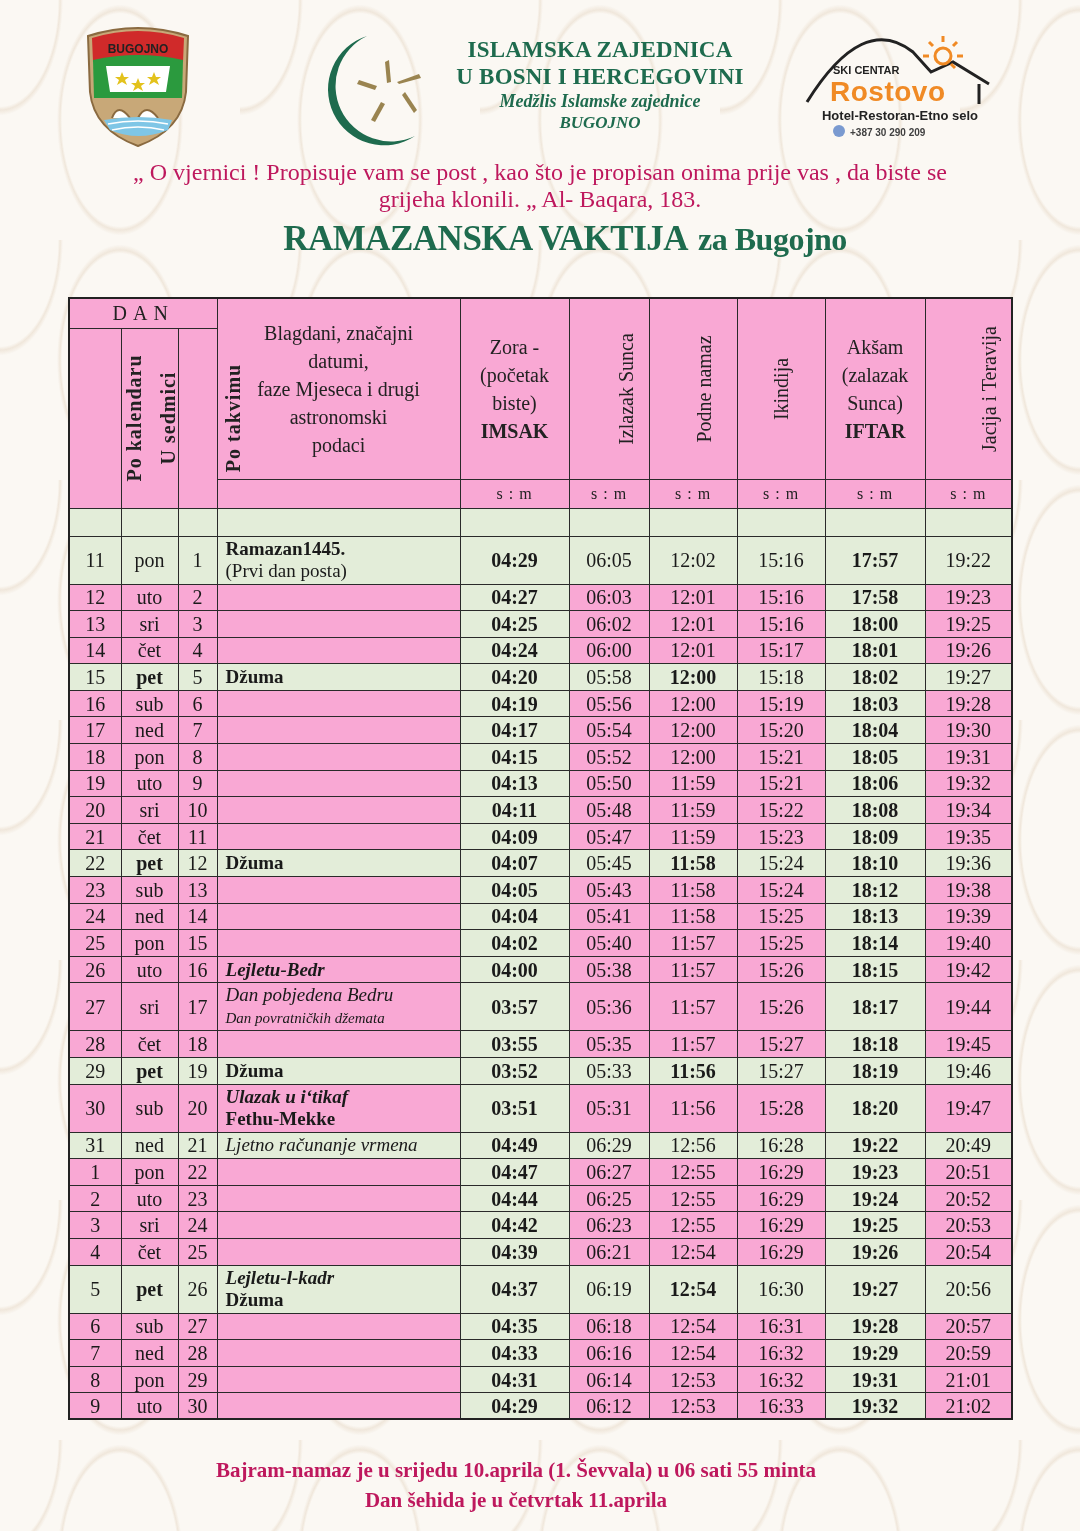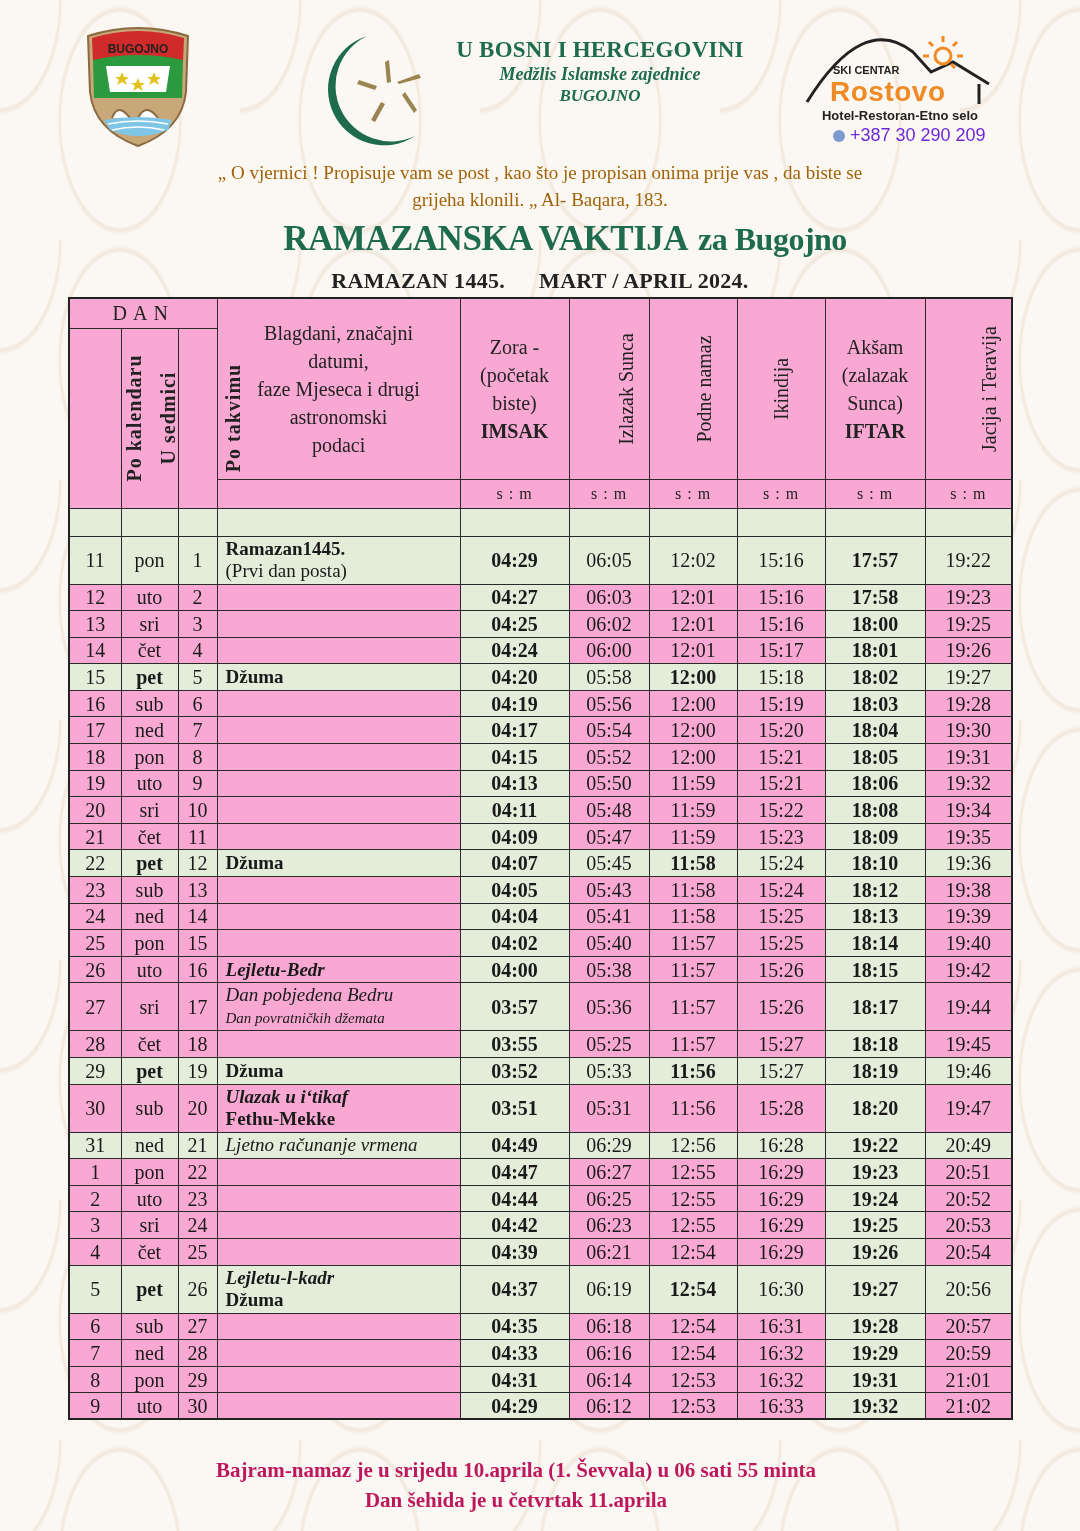--- a/index.html
+++ b/index.html
@@ -24,24 +24,24 @@
   .logo-left { position: absolute; left: 82px; top: 22px; width: 112px; height: 126px; }
   .logo-mid { position: absolute; left: 305px; top: 32px; width: 140px; height: 120px; }
   .org { position: absolute; left: 440px; top: 36px; width: 320px; text-align: center; color: #1e6b4e; }
   .org .l1, .org .l2 { font-weight: bold; font-size: 23px; line-height: 27px; letter-spacing: .2px; }
   .org .l3 { font-weight: bold; font-style: italic; font-size: 18px; line-height: 22px; color: #1e6b4e; }
   .org .l4 { font-weight: bold; font-style: italic; font-size: 17px; line-height: 22px; }
   .logo-right { position: absolute; left: 803px; top: 22px; width: 200px; height: 122px; }
   .ski-title { position: absolute; left: 833px; top: 64px; font-family: "Liberation Sans", sans-serif; font-weight: bold; font-size: 11px; color: #222; }
   .ski-name { position: absolute; left: 830px; top: 76px; font-family: "Liberation Sans", sans-serif; font-weight: bold; font-size: 28px; color: #f08a25; letter-spacing: .5px; }
   .ski-sub { position: absolute; left: 810px; top: 108px; width: 180px; text-align: center; font-family: "Liberation Sans", sans-serif; font-weight: bold; font-size: 13px; color: #222; }
-  .ski-phone { position: absolute; left: 833px; top: 125px; font-family: "Liberation Sans", sans-serif; font-weight: normal; font-size: 18px; color: #6d28d9; }
+  .ski-phone { position: absolute; left: 833px; top: 125px; font-family: "Liberation Sans", sans-serif; font-weight: bold; font-size: 10px; color: #404040; }
   .ski-phone .ph { display: inline-block; width: 12px; height: 12px; border-radius: 50%; background: #7a9ad0; margin-right: 5px; vertical-align: -1px; }
 
-  .quote { position: absolute; left: 120px; top: 159px; width: 840px; text-align: center; font-size: 19px; line-height: 27px; color: #a16207; }
+  .quote { position: absolute; left: 120px; top: 159px; width: 840px; text-align: center; font-size: 24px; line-height: 27px; color: #be185d; }
   .title { position: absolute; left: 0; top: 219px; width: 1130px; text-align: center; color: #1e6b4e; font-weight: bold; font-size: 35px; letter-spacing: -.5px; }
   .title .sub { font-size: 32px; margin-left: 10px; }
   .subtitle { position: absolute; left: 0; top: 268px; width: 1080px; text-align: center; font-weight: bold; font-size: 22px; color: #222; letter-spacing: .3px; }
   .subtitle span + span { margin-left: 34px; }
 
   
   table.vaktija {
     position: absolute; left: 68px; top: 297px; width: 943px;
     border-collapse: collapse; table-layout: fixed; background: #f9a8d4;
     border: 2.5px solid #222;
@@ -96,20 +96,21 @@
     <g fill="#9a8450">
       <path d="M80 30 l4 -2 l2 22 l-4 1 Z"></path>
       <path d="M92 50 l22 -8 l2 4 l-22 6 Z"></path>
       <path d="M100 60 l12 18 l-3 3 l-12 -18 Z"></path>
       <path d="M80 72 l-10 18 l-4 -2 l10 -18 Z"></path>
       <path d="M70 58 l-18 -6 l2 -4 l18 6 Z"></path>
     </g>
   </svg>
 
   <div class="org">
+    <div class="l1">ISLAMSKA ZAJEDNICA</div>
     <div class="l2">U BOSNI I HERCEGOVINI</div>
     <div class="l3">Medžlis Islamske zajednice</div>
     <div class="l4">BUGOJNO</div>
   </div>
 
   <svg class="logo-right" viewBox="0 0 200 122">
     <path d="M4 80 Q60 -10 110 30 L128 50 L150 40 L186 62" fill="none" stroke="#222" stroke-width="3"></path>
     <line x1="176" y1="62" x2="176" y2="82" stroke="#222" stroke-width="3"></line>
     <circle cx="140" cy="34" r="8" fill="none" stroke="#f08a25" stroke-width="3"></circle>
     <g stroke="#f08a25" stroke-width="3">
@@ -126,23 +127,20 @@
   <div class="ski-sub">Hotel-Restoran-Etno selo</div>
   <div class="ski-phone"><span class="ph"></span><span>+387 30 290 209</span></div>
 
   <div class="quote">
     <div>„ O vjernici ! Propisuje vam se post , kao što je propisan onima prije vas , da biste se</div>
     <div>grijeha klonili. „ Al- Baqara, 183.</div>
   </div>
 
   <div class="title">
     <span>RAMAZANSKA VAKTIJA</span><span class="sub">za Bugojno</span>
-  </div>
-  <div class="subtitle">
-    <span>RAMAZAN  1445.</span><span>MART  /  APRIL 2024.</span>
   </div>
 
   <table class="vaktija">
     <colgroup>
       <col style="width:52px">
         <col style="width:57px">
         <col style="width:39px">
         <col style="width:243px">
       <col style="width:109px">
         <col style="width:80px">
@@ -409,21 +407,21 @@
           <td>15:26</td>
           <td class="bold g">18:17</td>
           <td>19:44</td>
         </tr>
         <tr>
           <td>28</td>
           <td>čet</td>
           <td>18</td>
           <td class="note"><span></span></td>
           <td class="bold g">03:55</td>
-          <td>05:25</td>
+          <td>05:35</td>
           <td>11:57</td>
           <td>15:27</td>
           <td class="bold g">18:18</td>
           <td>19:45</td>
         </tr>
         <tr class="hl">
           <td>29</td>
           <td class="bold">pet</td>
           <td>19</td>
           <td class="note"><span class="b">Džuma</span></td>

